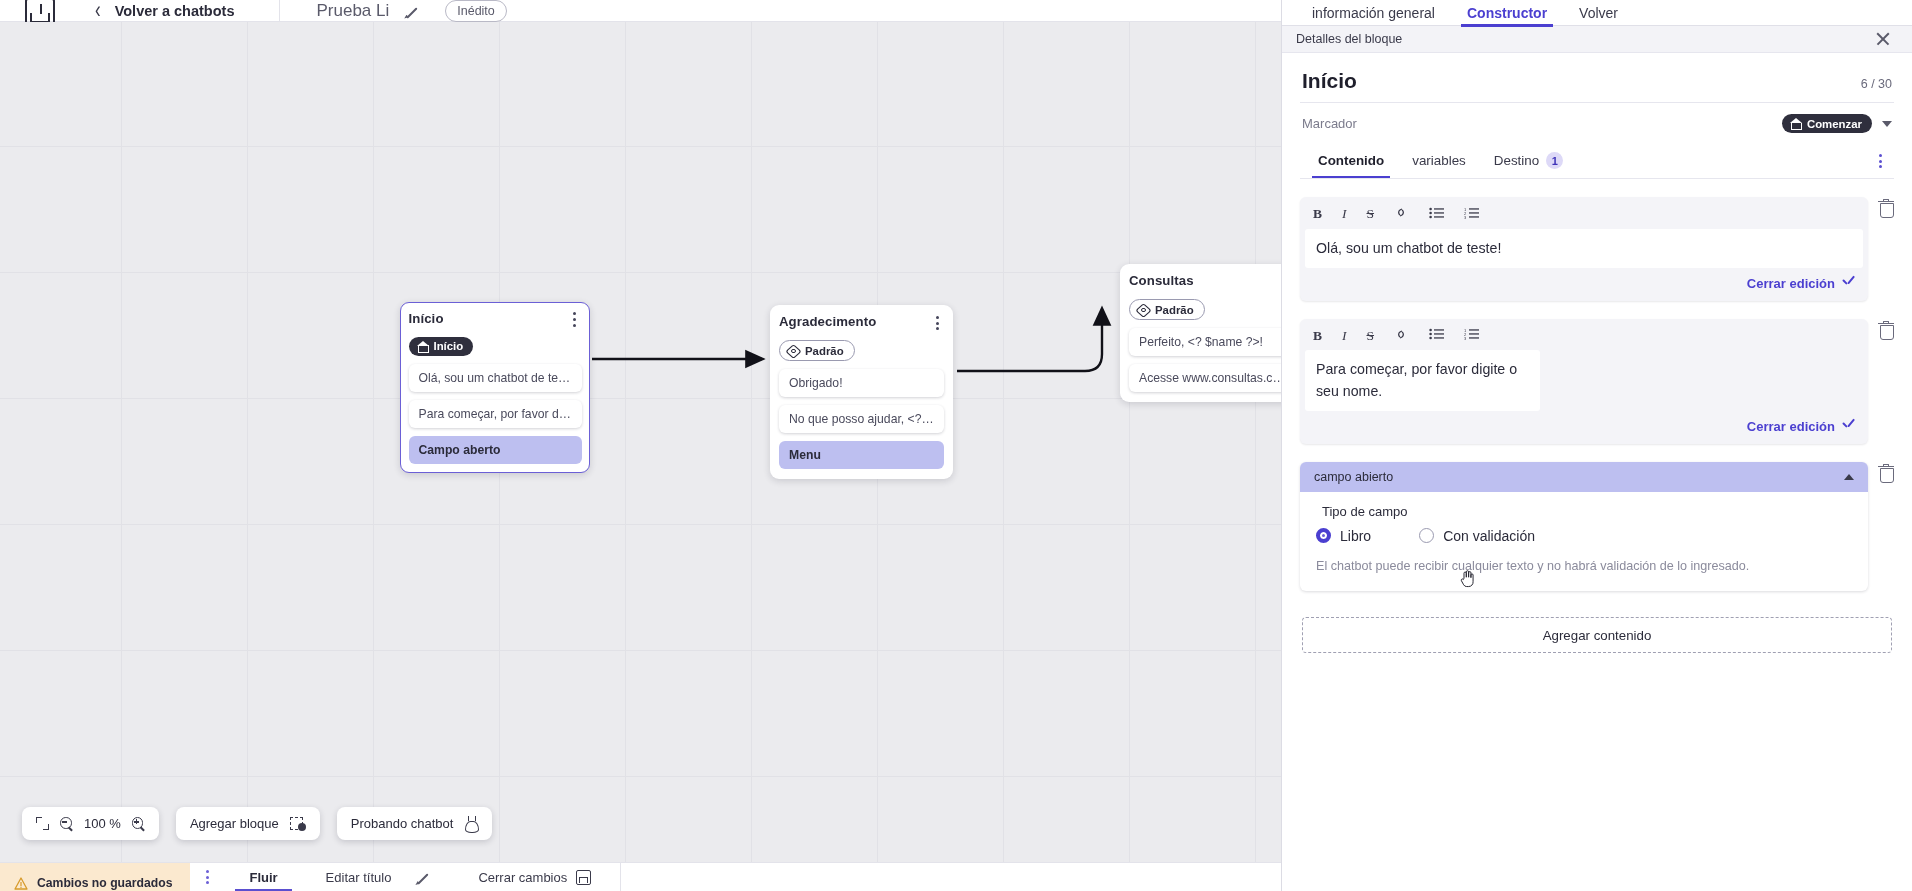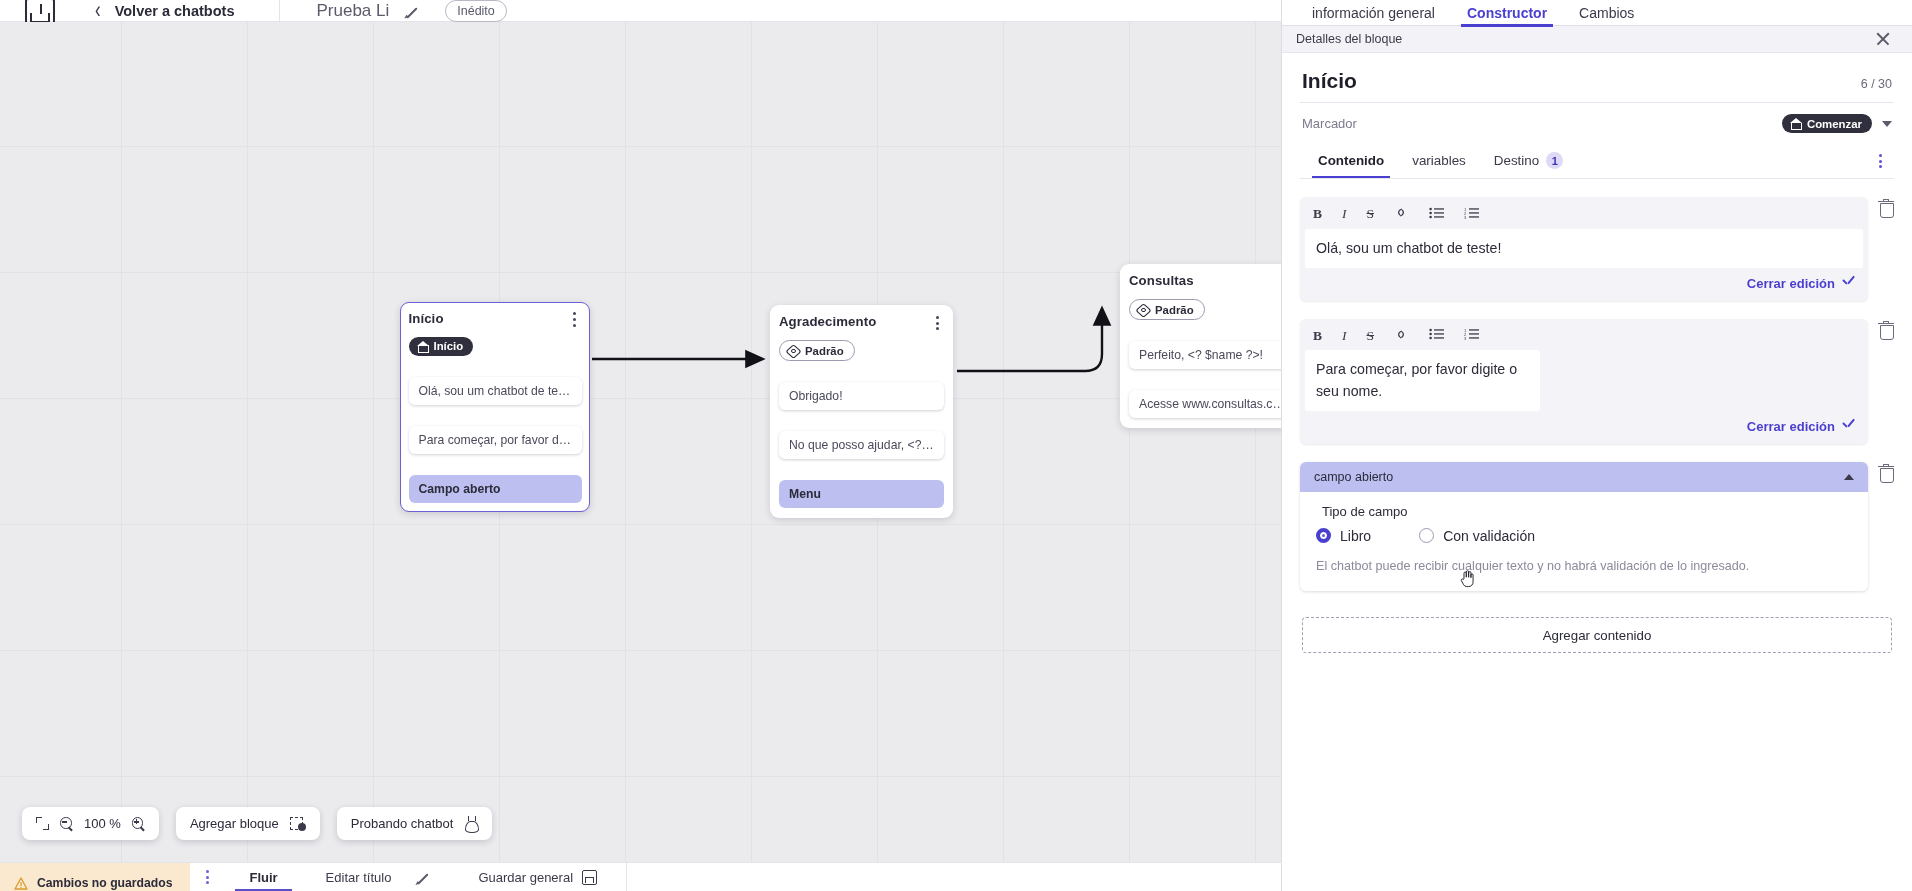--- a/index.html
+++ b/index.html
@@ -100,21 +100,21 @@
   .tag-ic::before {
     content:""; position:absolute; left:0; top:1px; width:9px; height:9px;
     border:1.3px solid currentColor; border-radius: 2px 3px 2px 3px;
     transform: rotate(45deg) skew(-4deg,-4deg);
   }
   .tag-ic::after {
     content:""; position:absolute; left:3.3px; top:4.2px; width:2.4px; height:2.4px;
     border:1.2px solid currentColor; border-radius:50%;
   }
   .row {
-    margin-top: 21px; background: #ffffff; border-radius: 6px;
+    margin-top: 8px; background: #ffffff; border-radius: 6px;
     box-shadow: 0 1px 3px rgba(30,30,50,.20);
     padding: 7px 10px; font-size: 12.2px; color: #4a4a5c;
     white-space: nowrap; overflow: hidden; text-overflow: ellipsis;
   }
   .row.highlight {
     background: #bdbff0; color: #2b2b3a; font-weight: 700; box-shadow: none;
   }
 
   
   .bottom-tools { position: absolute; left: 22px; bottom: 22px; display: flex; gap: 17px; }
@@ -488,32 +488,32 @@
         </span>
     </div>
     <div class="sb-item active">
       <span>Fluir</span>
     </div>
     <div class="sb-item">
       <span>Editar título</span>
       <span class="pencil-ic"></span>
     </div>
     <div class="sb-item">
-      <span>Guardar general</span>
+      <span>Cerrar cambios</span>
       <span class="ic-save"></span>
     </div>
     <div class="sb-right-sep"></div>
   </div>
 
   <div class="panel">
 
     <div class="panel-tabs">
       <div class="ptab">información general</div>
       <div class="ptab active">Constructor</div>
-      <div class="ptab">Cambios</div>
+      <div class="ptab">Volver</div>
     </div>
 
     <div class="panel-subhead">
       <span class="t">Detalles del bloque</span>
       <span class="x-ic"></span>
     </div>
 
     <div class="panel-body">
 
       <div class="blk-title-row">

